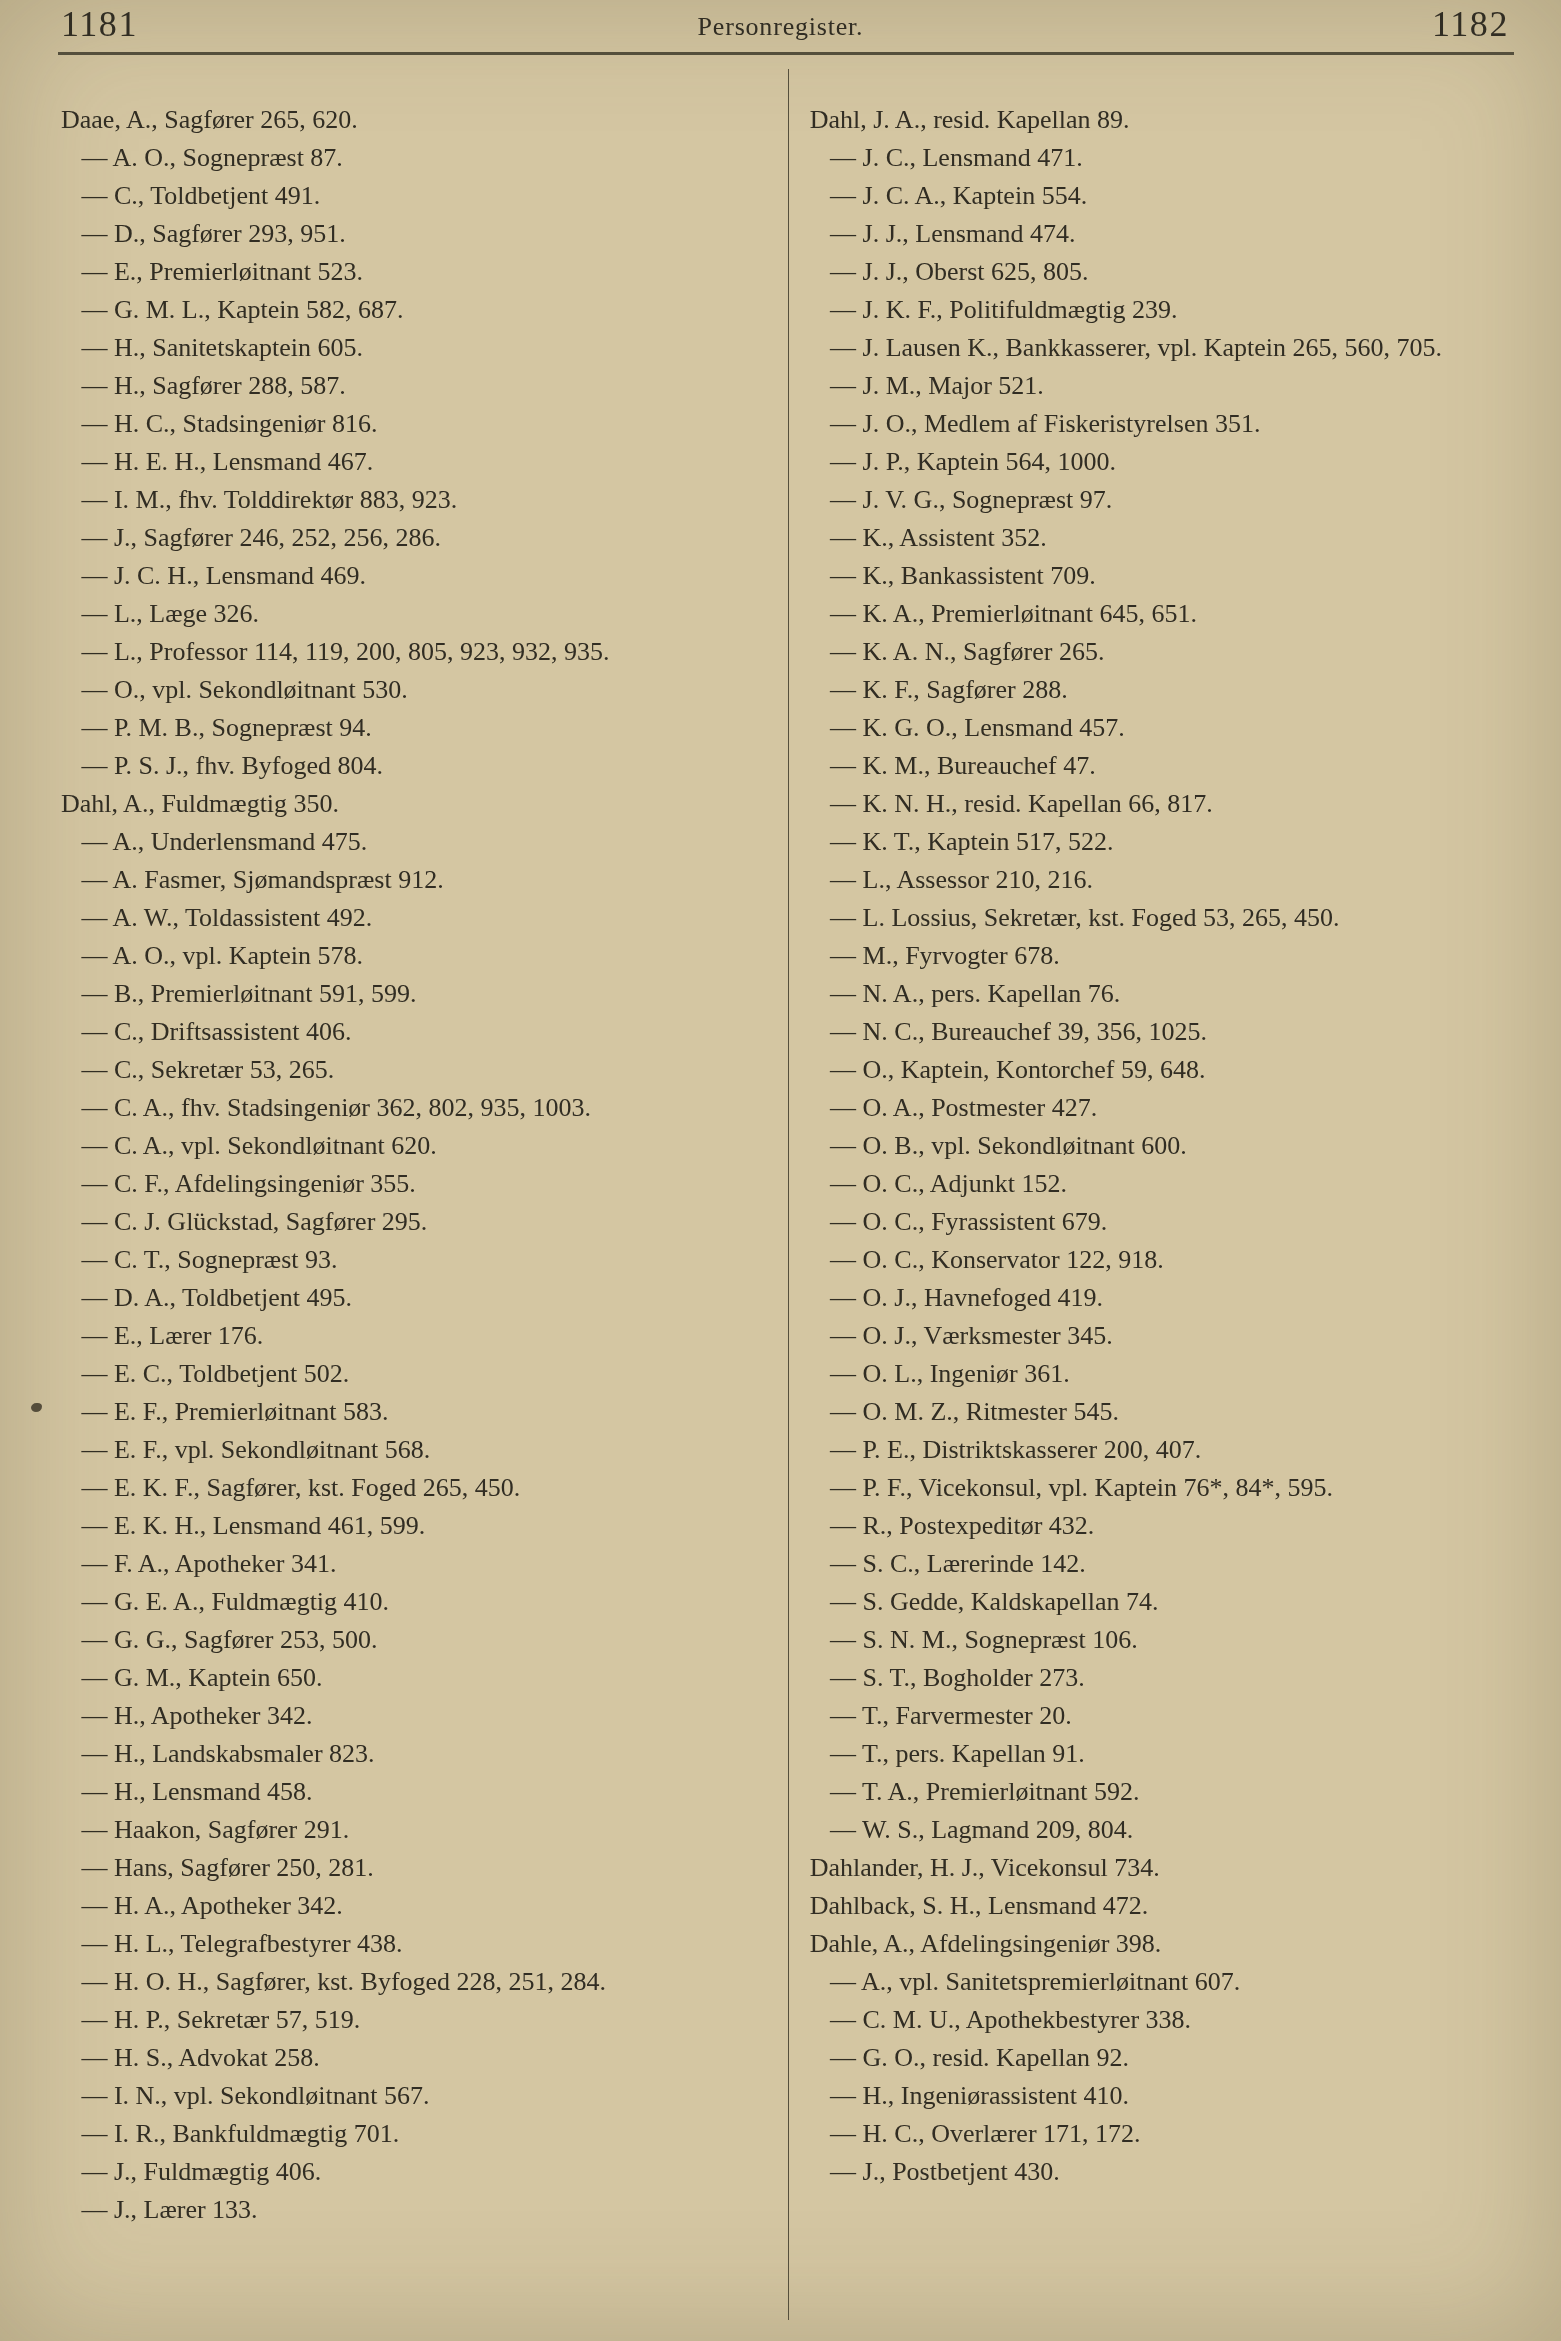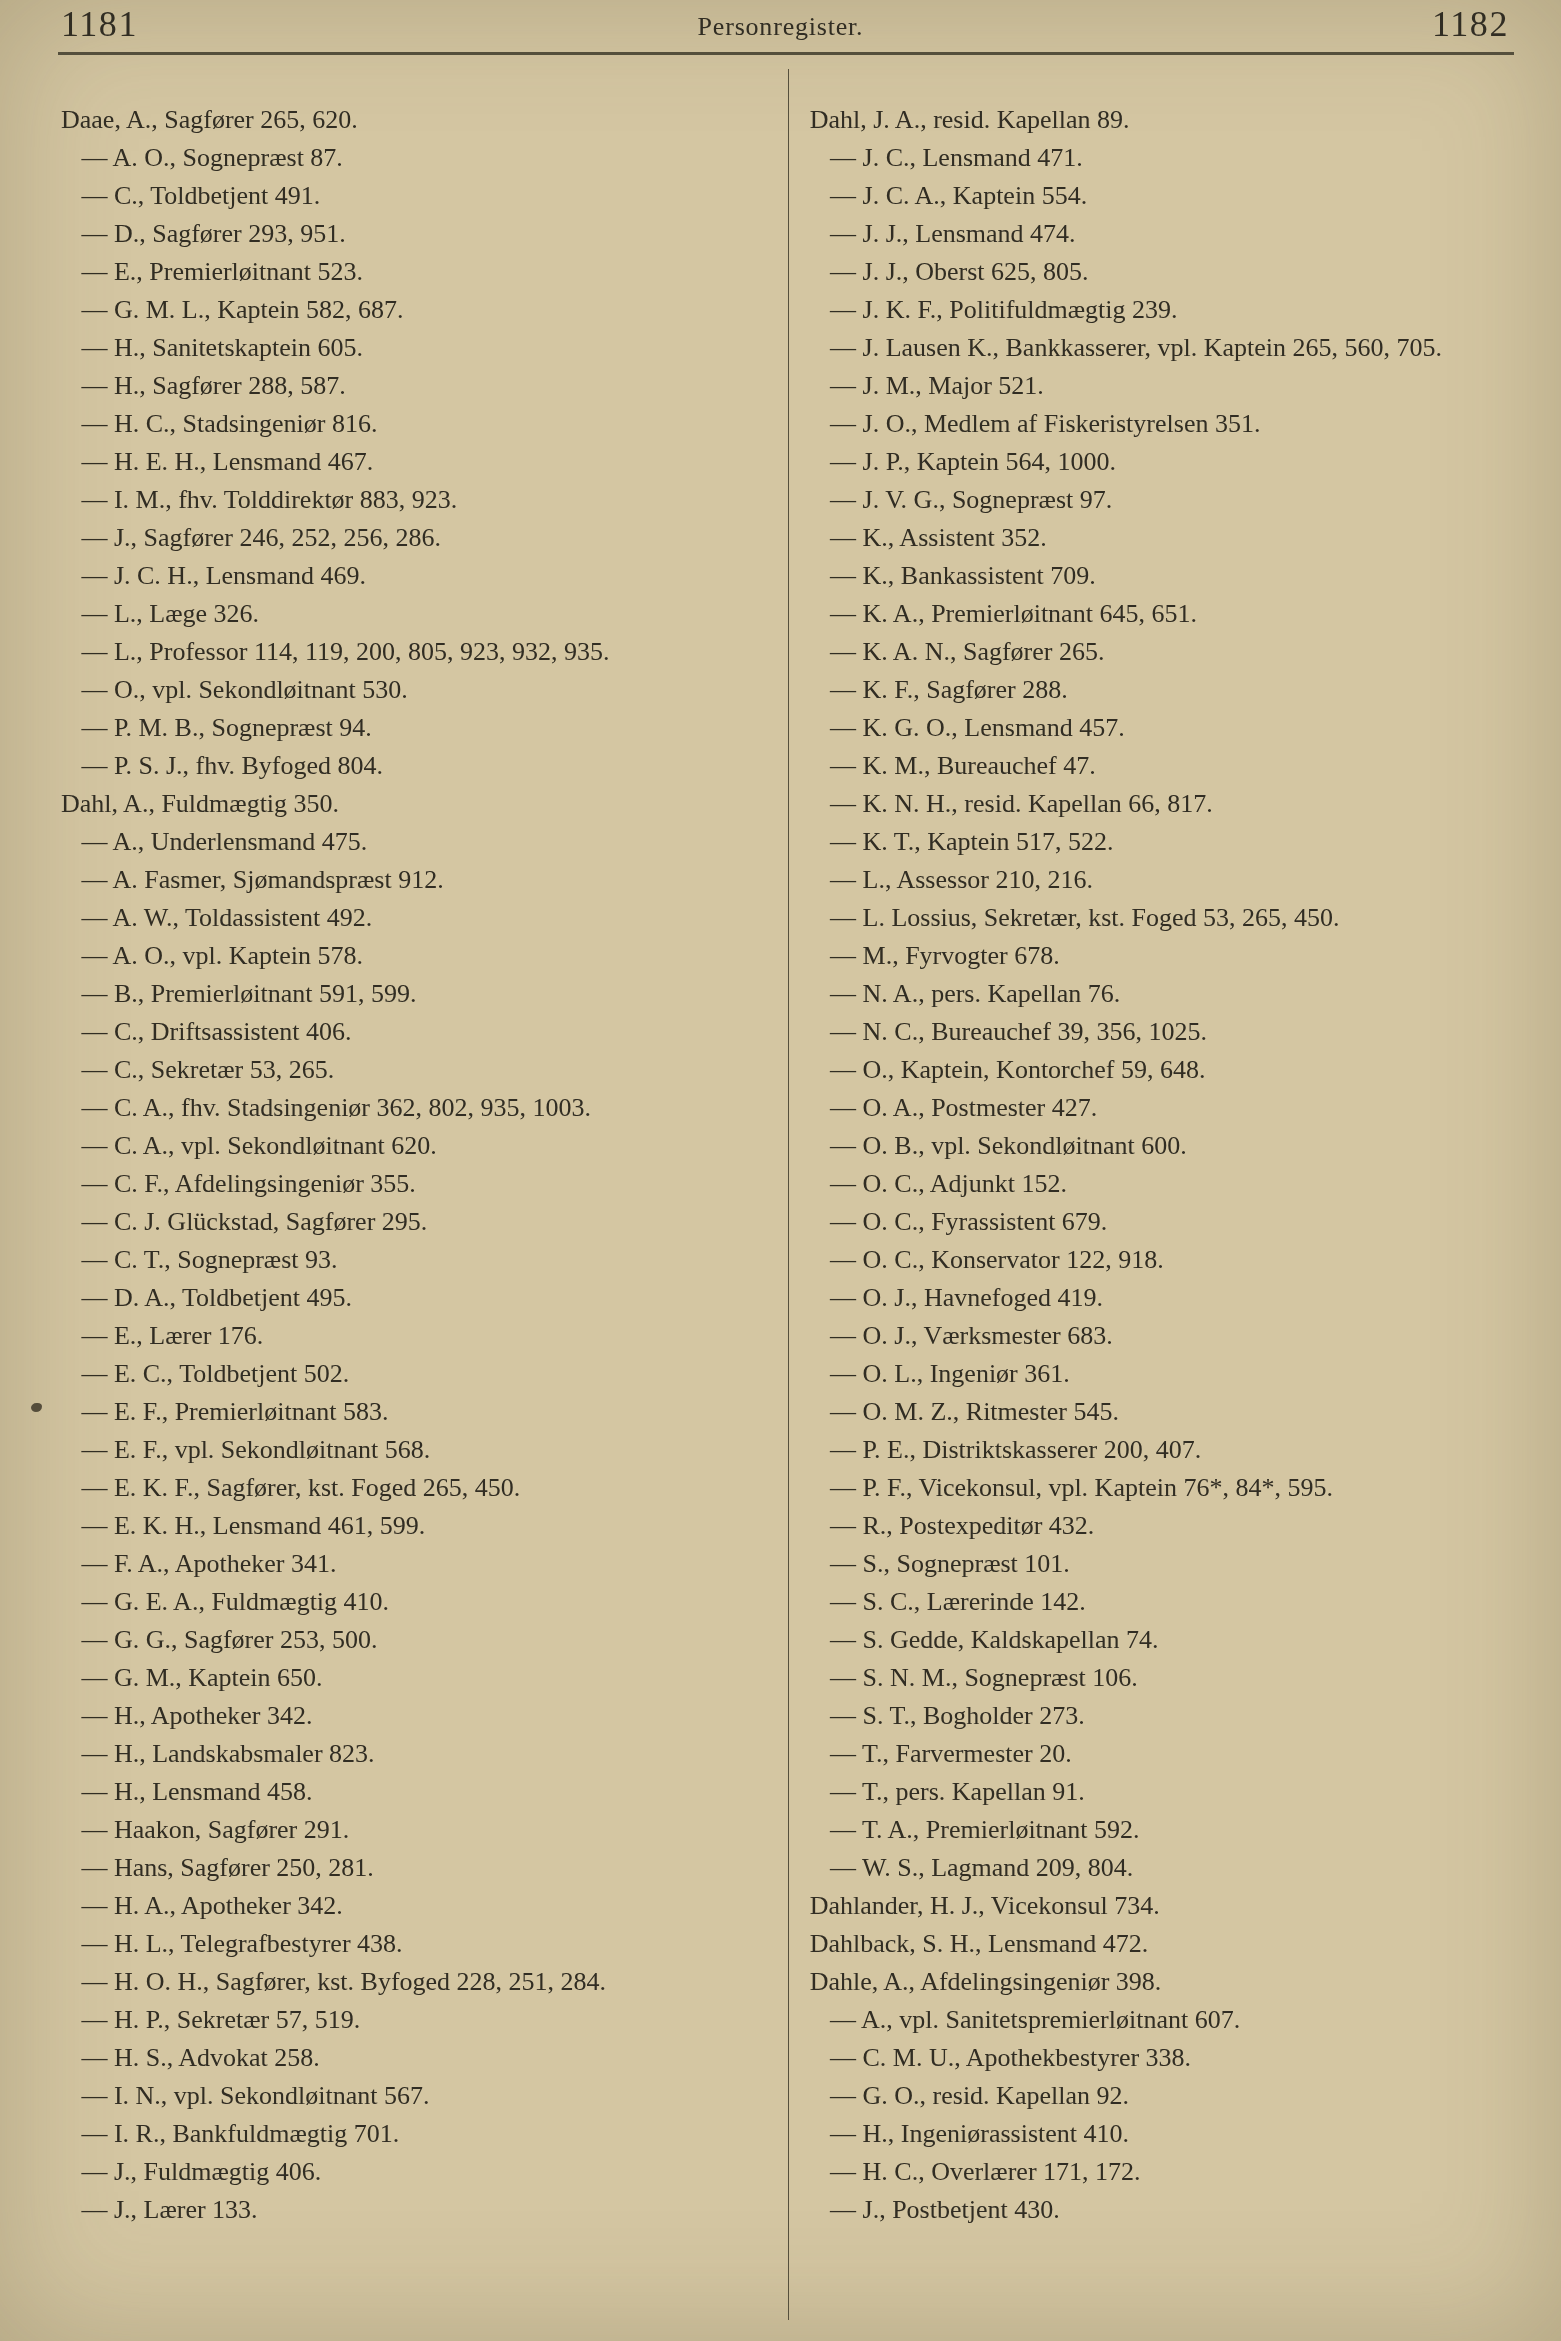--- a/index.html
+++ b/index.html
@@ -183,27 +183,26 @@
         <div class="entry sub">— M., Fyrvogter 678.</div>
         <div class="entry sub">— N. A., pers. Kapellan 76.</div>
         <div class="entry sub">— N. C., Bureauchef 39, 356, 1025.</div>
         <div class="entry sub">— O., Kaptein, Kontorchef 59, 648.</div>
         <div class="entry sub">— O. A., Postmester 427.</div>
         <div class="entry sub">— O. B., vpl. Sekondløitnant 600.</div>
         <div class="entry sub">— O. C., Adjunkt 152.</div>
         <div class="entry sub">— O. C., Fyrassistent 679.</div>
         <div class="entry sub">— O. C., Konservator 122, 918.</div>
         <div class="entry sub">— O. J., Havnefoged 419.</div>
-        <div class="entry sub">— O. J., Værksmester 683.</div>
+        <div class="entry sub">— O. J., Værksmester 345.</div>
         <div class="entry sub">— O. L., Ingeniør 361.</div>
         <div class="entry sub">— O. M. Z., Ritmester 545.</div>
         <div class="entry sub">— P. E., Distriktskasserer 200, 407.</div>
         <div class="entry sub">— P. F., Vicekonsul, vpl. Kaptein 76*, 84*, 595.</div>
         <div class="entry sub">— R., Postexpeditør 432.</div>
-        <div class="entry sub">— S., Sognepræst 101.</div>
         <div class="entry sub">— S. C., Lærerinde 142.</div>
         <div class="entry sub">— S. Gedde, Kaldskapellan 74.</div>
         <div class="entry sub">— S. N. M., Sognepræst 106.</div>
         <div class="entry sub">— S. T., Bogholder 273.</div>
         <div class="entry sub">— T., Farvermester 20.</div>
         <div class="entry sub">— T., pers. Kapellan 91.</div>
         <div class="entry sub">— T. A., Premierløitnant 592.</div>
         <div class="entry sub">— W. S., Lagmand 209, 804.</div>
         <div class="entry">Dahlander, H. J., Vicekonsul 734.</div>
         <div class="entry">Dahlback, S. H., Lensmand 472.</div>

